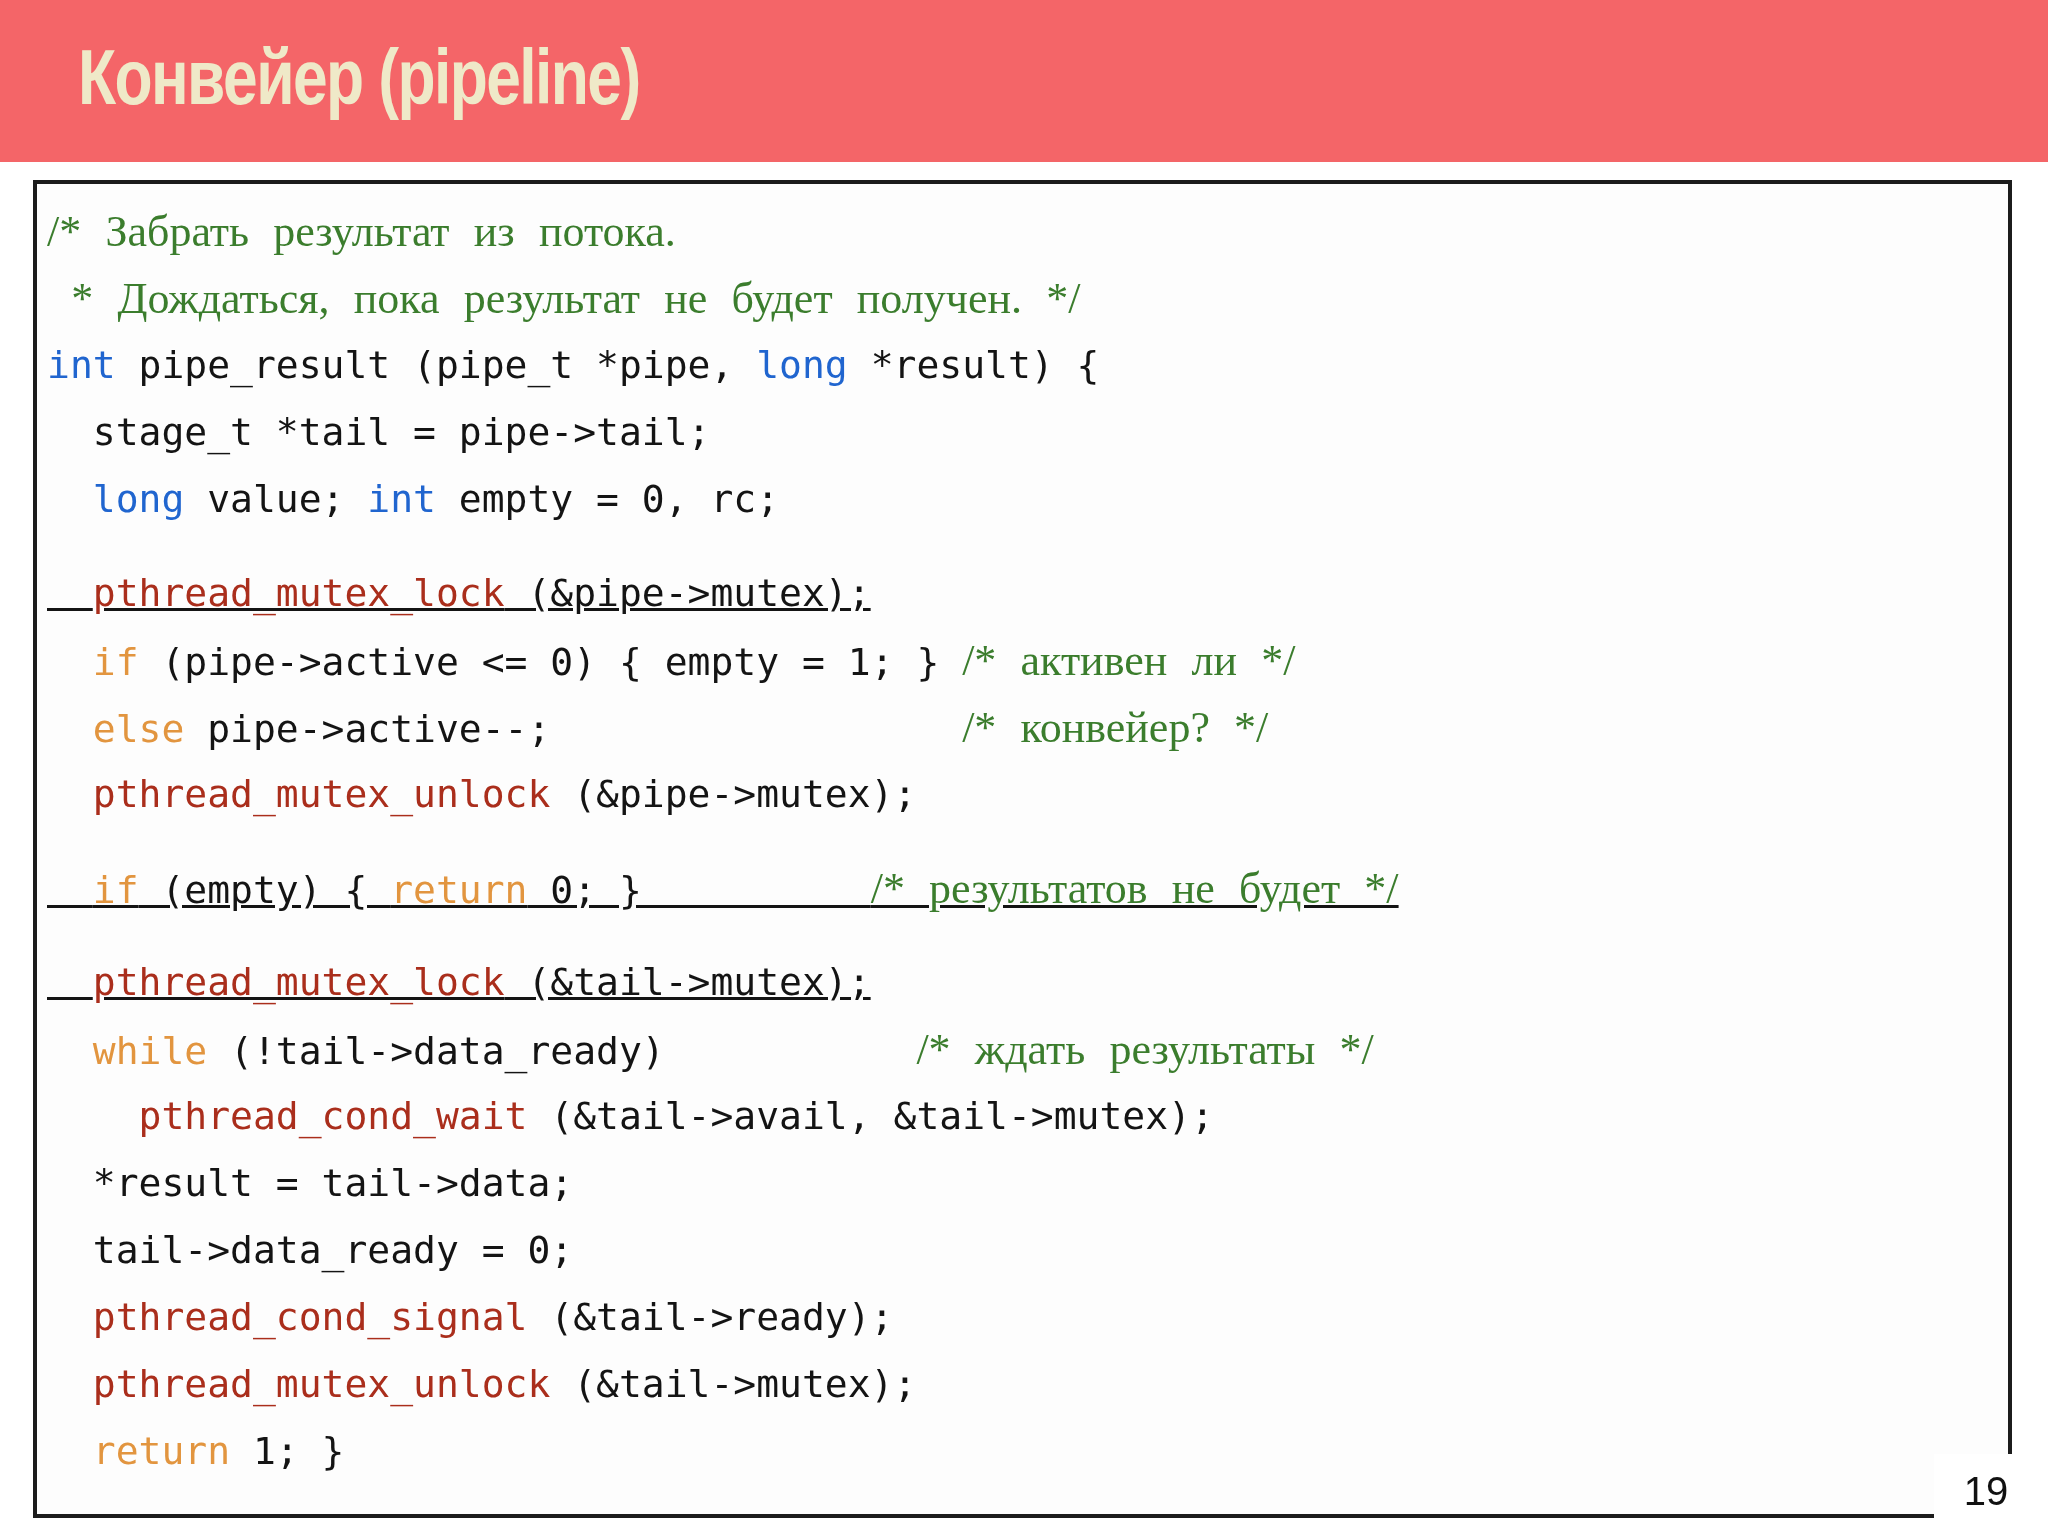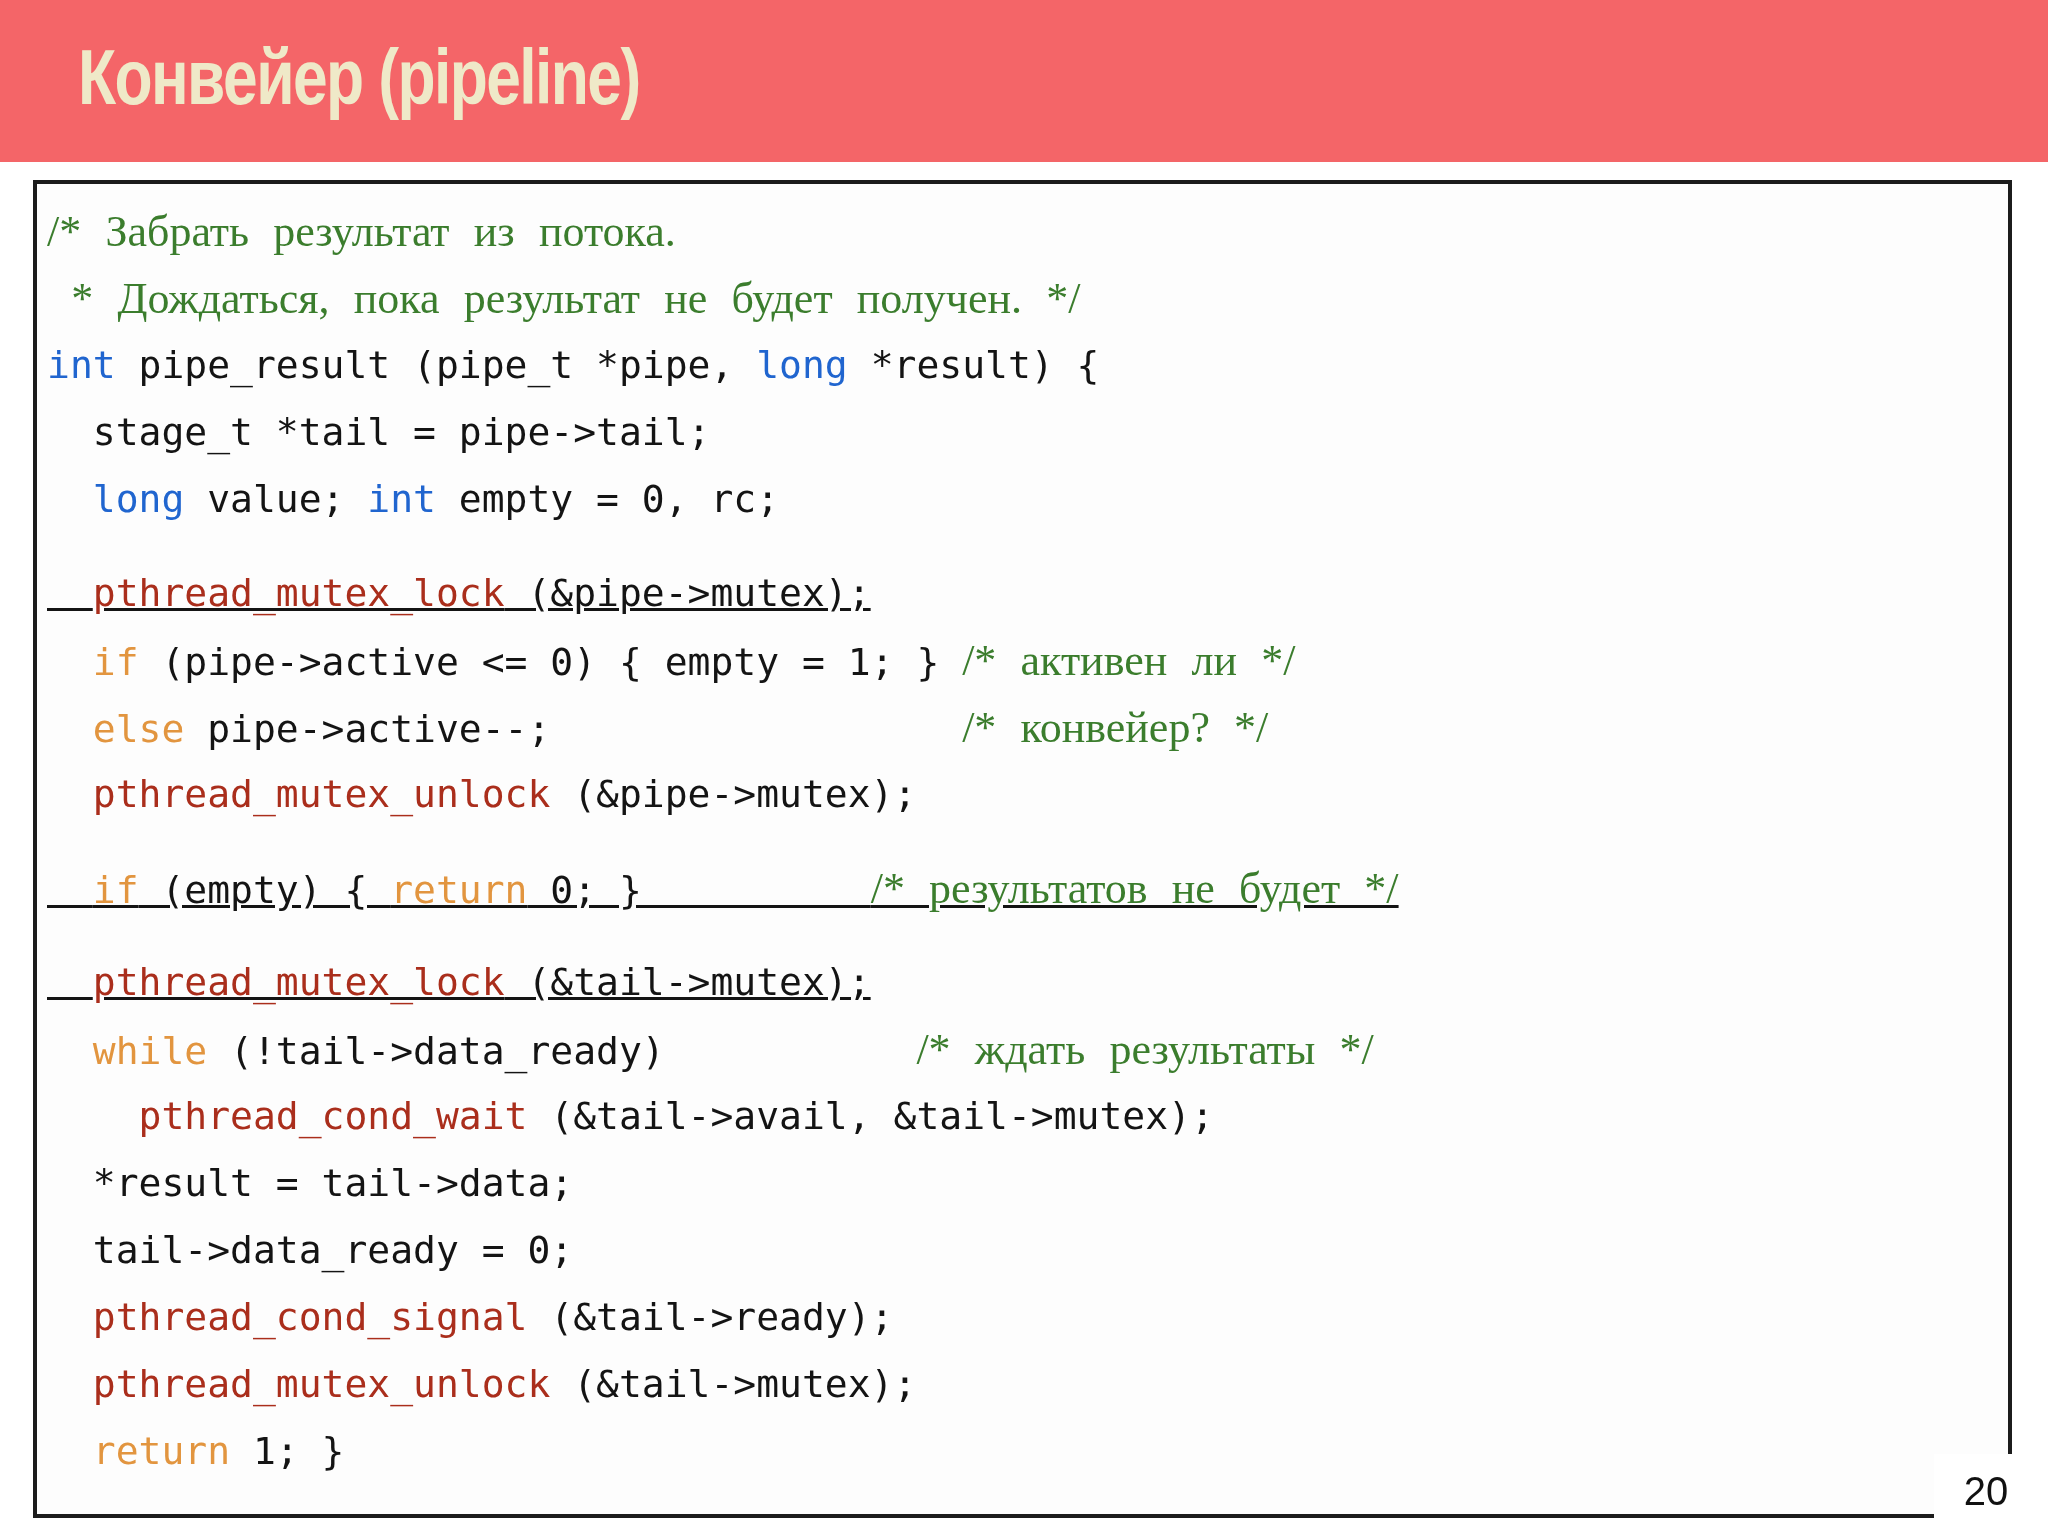--- a/index.html
+++ b/index.html
@@ -93,13 +93,13 @@
 <body>
 
 <div class="slide-header">
   <div class="slide-title">Конвейер (pipeline)</div>
 </div>
 
 <div class="code-panel">
   <div class="code-block"><div class="line"><span class="cmt">/* Забрать результат из потока.</span></div><div class="line"><span class="cmt"> * Дождаться, пока результат не будет получен. */</span></div><div class="line"><span class="kw">int</span><span class="plain"> pipe_result (pipe_t *pipe, </span><span class="kw">long</span><span class="plain"> *result) {</span></div><div class="line"><span class="plain">  stage_t *tail = pipe-&gt;tail;</span></div><div class="line"><span class="plain">  </span><span class="kw">long</span><span class="plain"> value; </span><span class="kw">int</span><span class="plain"> empty = 0, rc;</span></div><div class="line gap"><span class="plain">  </span><span class="fn">pthread_mutex_lock</span><span class="plain"> (&amp;pipe-&gt;mutex);</span></div><div class="line"><span class="plain">  </span><span class="flow">if</span><span class="plain"> (pipe-&gt;active &lt;= 0) { empty = 1; } </span><span class="cmt">/* активен ли */</span></div><div class="line"><span class="plain">  </span><span class="flow">else</span><span class="plain"> pipe-&gt;active--;                  </span><span class="cmt">/* конвейер? */</span></div><div class="line"><span class="plain">  </span><span class="fn">pthread_mutex_unlock</span><span class="plain"> (&amp;pipe-&gt;mutex);</span></div><div class="line gap"><span class="plain">  </span><span class="flow">if</span><span class="plain"> (empty) { </span><span class="flow">return</span><span class="plain"> 0; }          </span><span class="cmt">/* результатов не будет */</span></div><div class="line gap"><span class="plain">  </span><span class="fn">pthread_mutex_lock</span><span class="plain"> (&amp;tail-&gt;mutex);</span></div><div class="line"><span class="plain">  </span><span class="flow">while</span><span class="plain"> (!tail-&gt;data_ready)           </span><span class="cmt">/* ждать результаты */</span></div><div class="line"><span class="plain">    </span><span class="fn">pthread_cond_wait</span><span class="plain"> (&amp;tail-&gt;avail, &amp;tail-&gt;mutex);</span></div><div class="line"><span class="plain">  *result = tail-&gt;data;</span></div><div class="line"><span class="plain">  tail-&gt;data_ready = 0;</span></div><div class="line"><span class="plain">  </span><span class="fn">pthread_cond_signal</span><span class="plain"> (&amp;tail-&gt;ready);</span></div><div class="line"><span class="plain">  </span><span class="fn">pthread_mutex_unlock</span><span class="plain"> (&amp;tail-&gt;mutex);</span></div><div class="line"><span class="plain">  </span><span class="flow">return</span><span class="plain"> 1; }</span></div></div>
 </div>
 
-<div class="page-number">20</div>
+<div class="page-number">19</div>
 
 </body></html>

